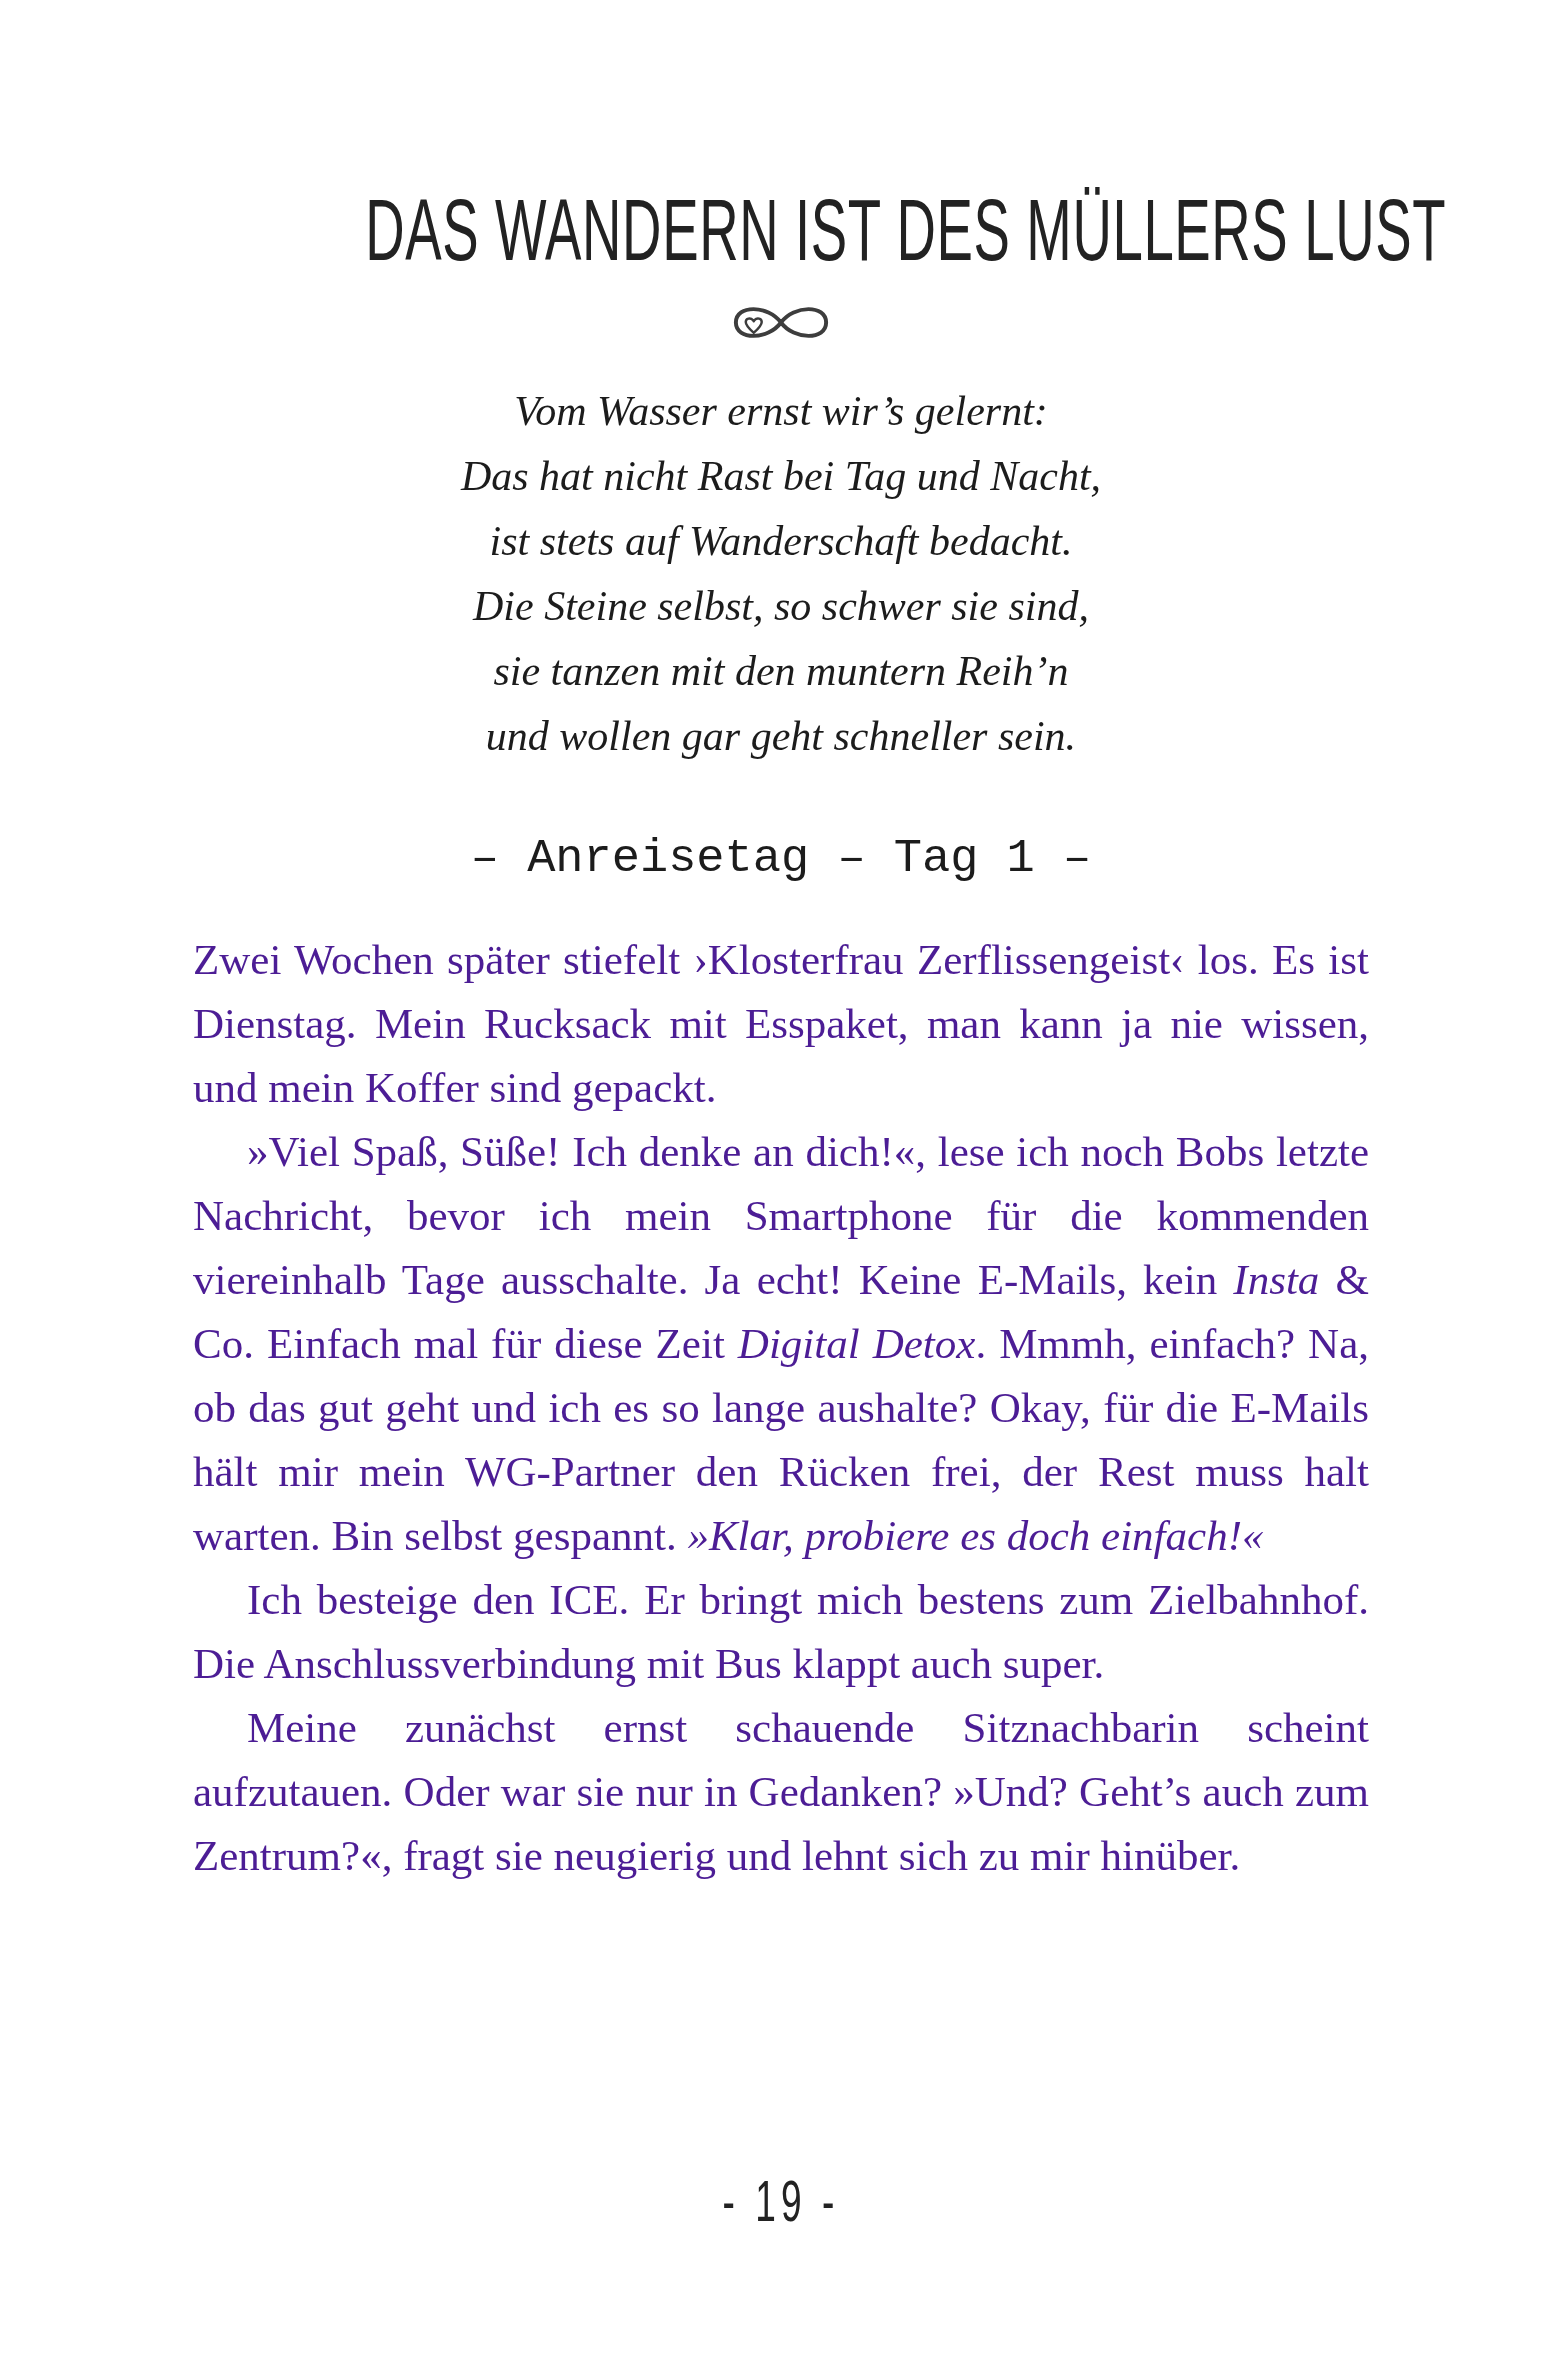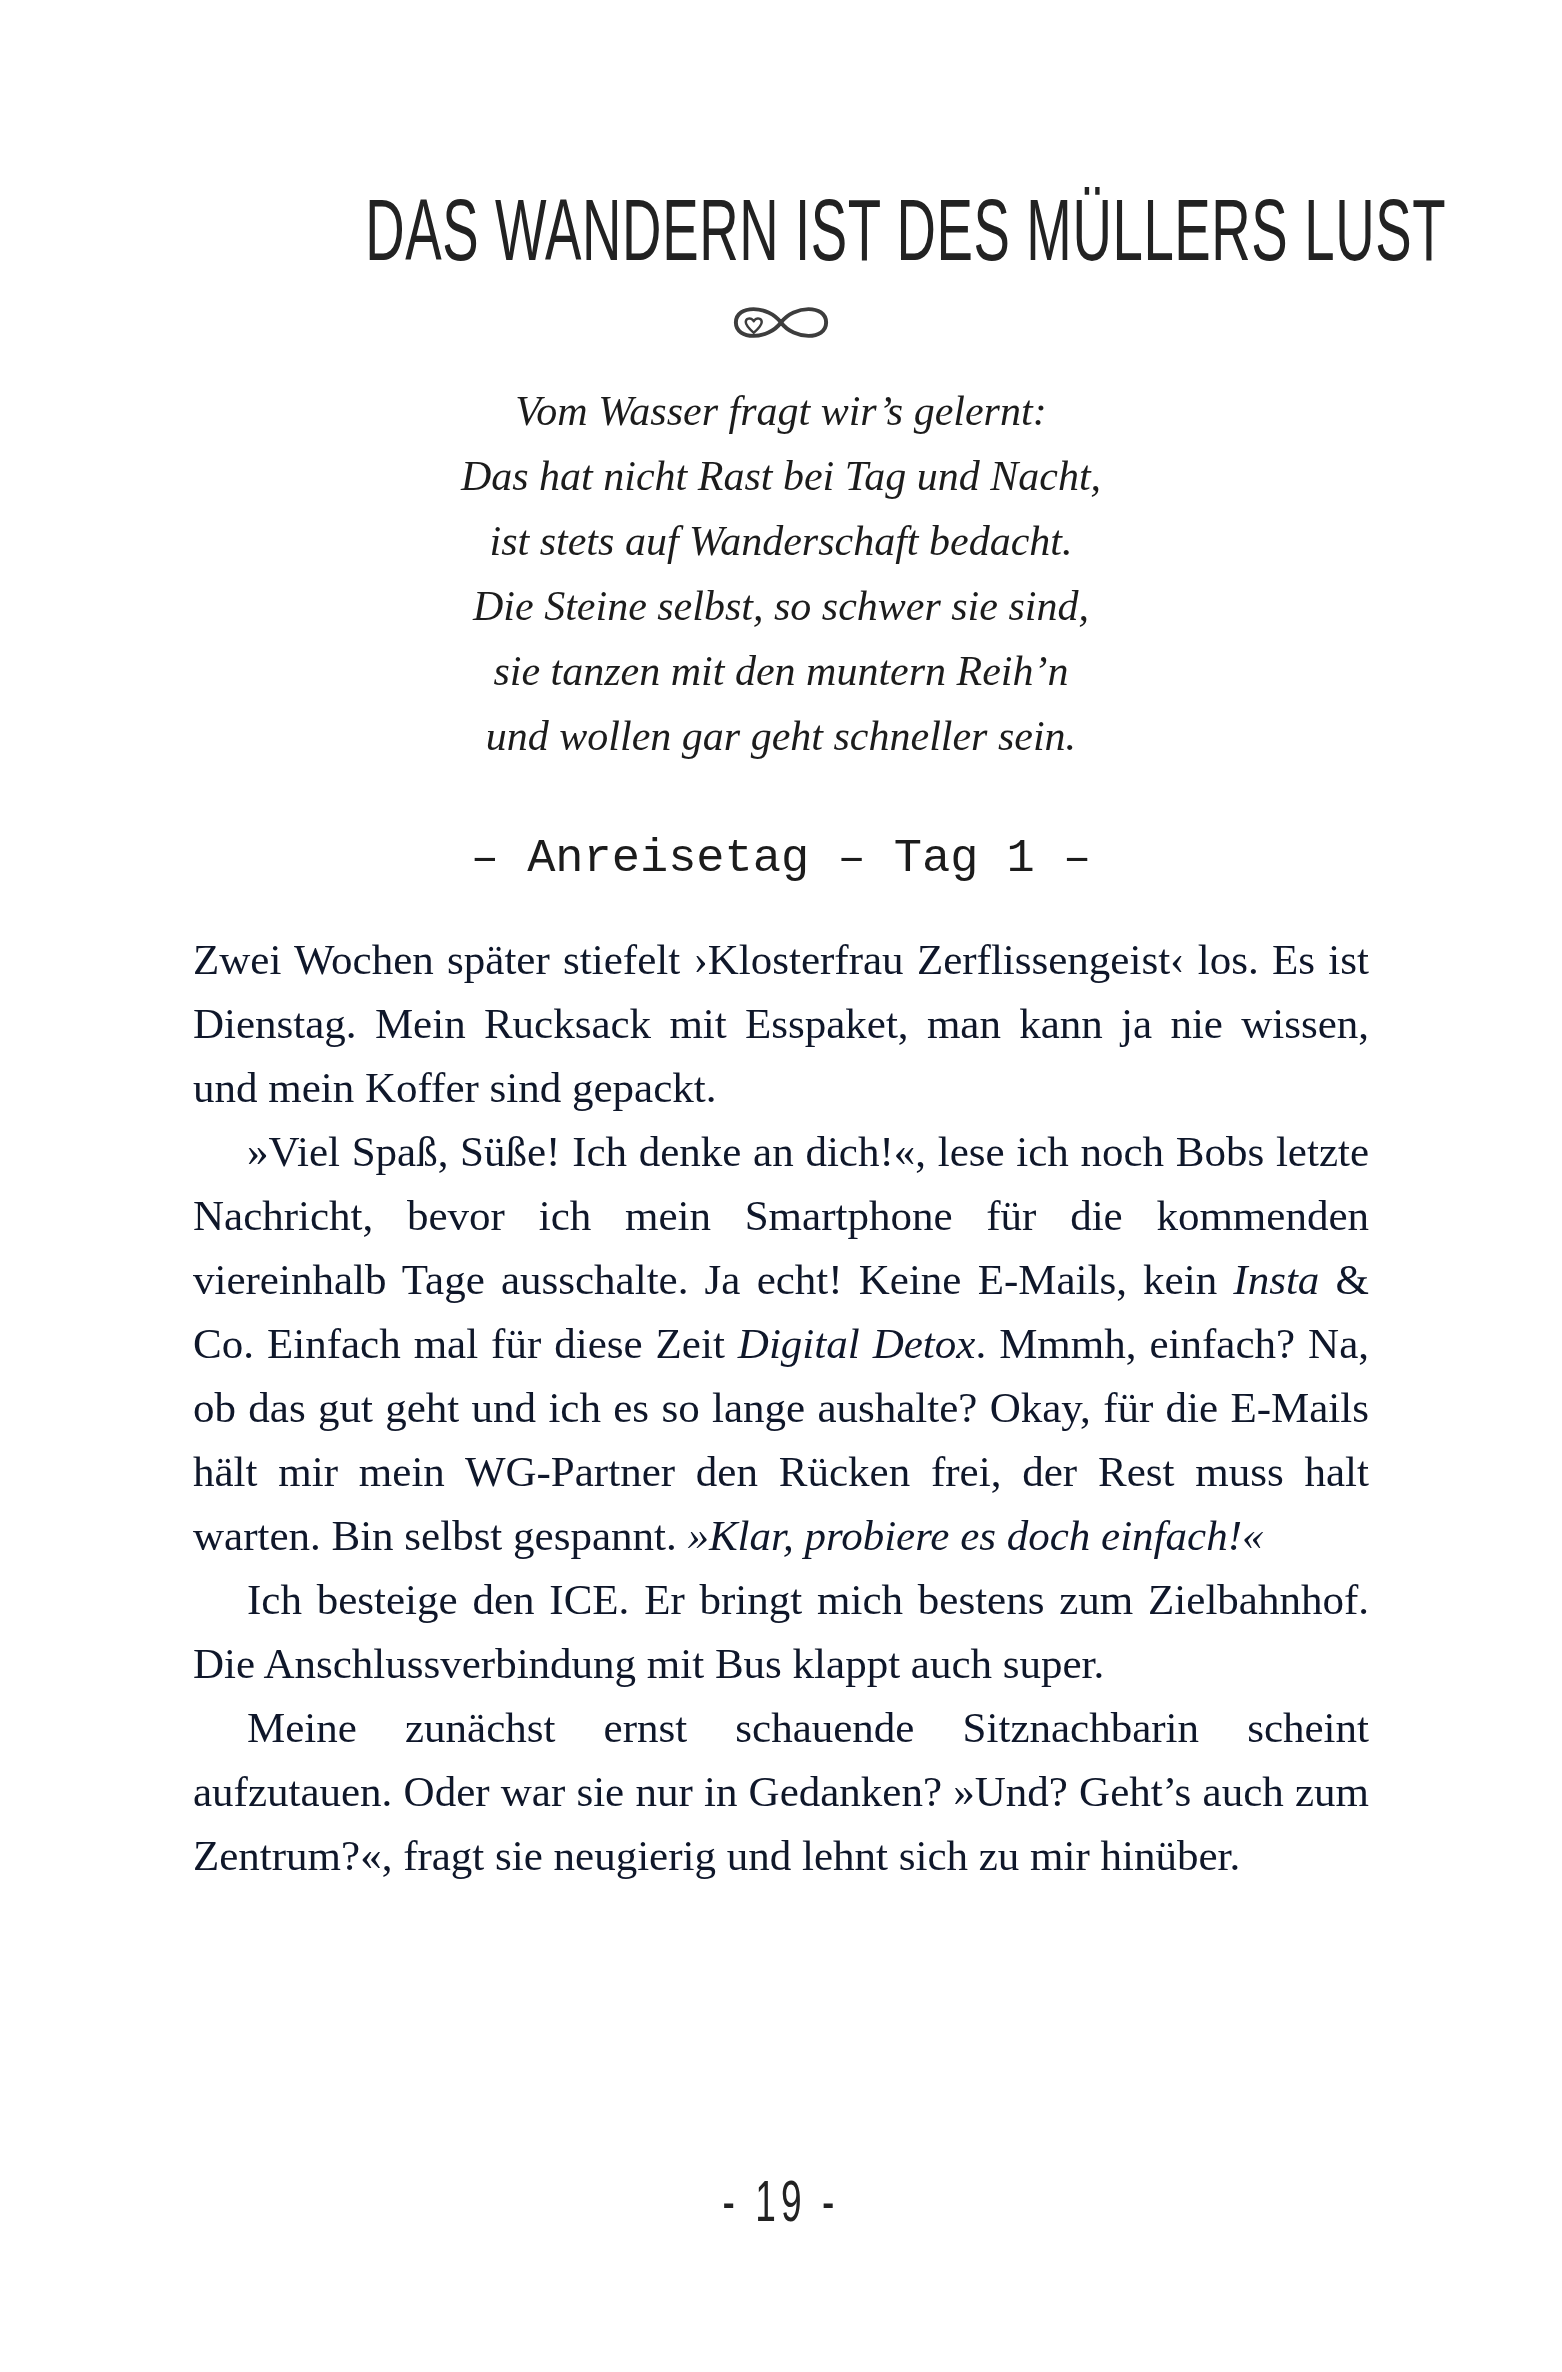--- a/index.html
+++ b/index.html
@@ -56,21 +56,21 @@
     font-size: 47px;
     line-height: 61px;
     color: #1c1c1c;
   }
   .body-col {
     margin-top: 39px;
     width: 1176px;
     font-family: "Liberation Serif", serif;
     font-size: 43px;
     line-height: 64px;
-    color: #0f172a;
+    color: #4c1d95;
   }
   .body-col p {
     margin: 0;
     text-align: justify;
     text-indent: 54px;
     hyphens: none;
   }
   .body-col p.first {
     text-indent: 0;
   }
@@ -97,21 +97,21 @@
   <h1 class="title">DAS WANDERN IST DES MÜLLERS LUST</h1>
 
   <div class="ornament">
     <svg width="116" height="47" viewBox="0 0 120 50" xmlns="http://www.w3.org/2000/svg">
       <path d="M60 25 C 46 6, 12 6, 12 25 C 12 44, 46 44, 60 25 C 74 6, 108 6, 108 25 C 108 44, 74 44, 60 25" fill="none" stroke="#3d3d3d" stroke-width="4.2" stroke-linecap="round"></path>
       <path d="M31 36 C 26.5 32, 22.5 28.5, 22.5 24.5 C 22.5 20.5, 27.5 19.5, 30.2 22.5 L 31 23.6 L 31.8 22.5 C 34.5 19.5, 39.5 20.5, 39.5 24.5 C 39.5 28.5, 35.5 32, 31 36 Z" fill="none" stroke="#3d3d3d" stroke-width="2.6" stroke-linejoin="round"></path>
     </svg>
   </div>
 
   <div class="poem">
-    <div class="poem-line">Vom Wasser fragt wir’s gelernt:</div>
+    <div class="poem-line">Vom Wasser ernst wir’s gelernt:</div>
     <div class="poem-line">Das hat nicht Rast bei Tag und Nacht,</div>
     <div class="poem-line">ist stets auf Wanderschaft bedacht.</div>
     <div class="poem-line">Die Steine selbst, so schwer sie sind,</div>
     <div class="poem-line">sie tanzen mit den muntern Reih’n</div>
     <div class="poem-line">und wollen gar geht schneller sein.</div>
   </div>
 
   <div class="heading">– Anreisetag – Tag 1 –</div>
 
   <div class="body-col">

